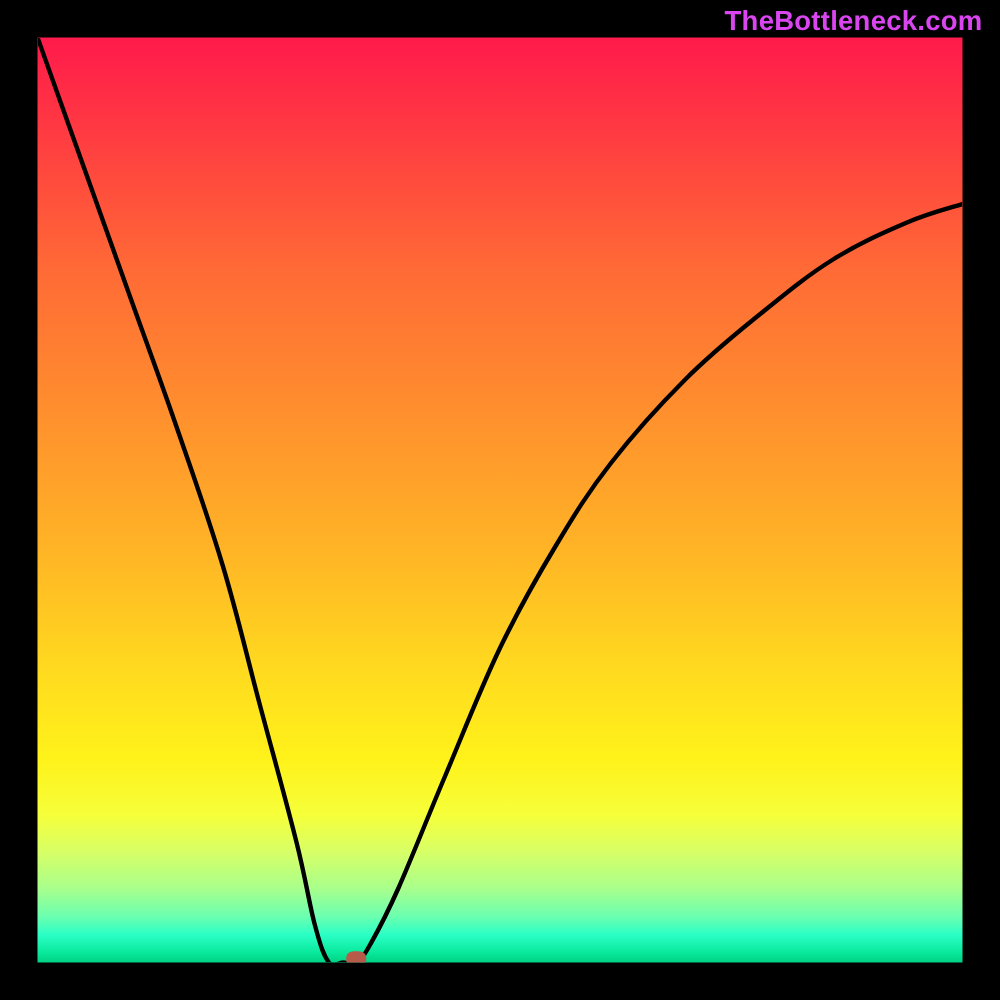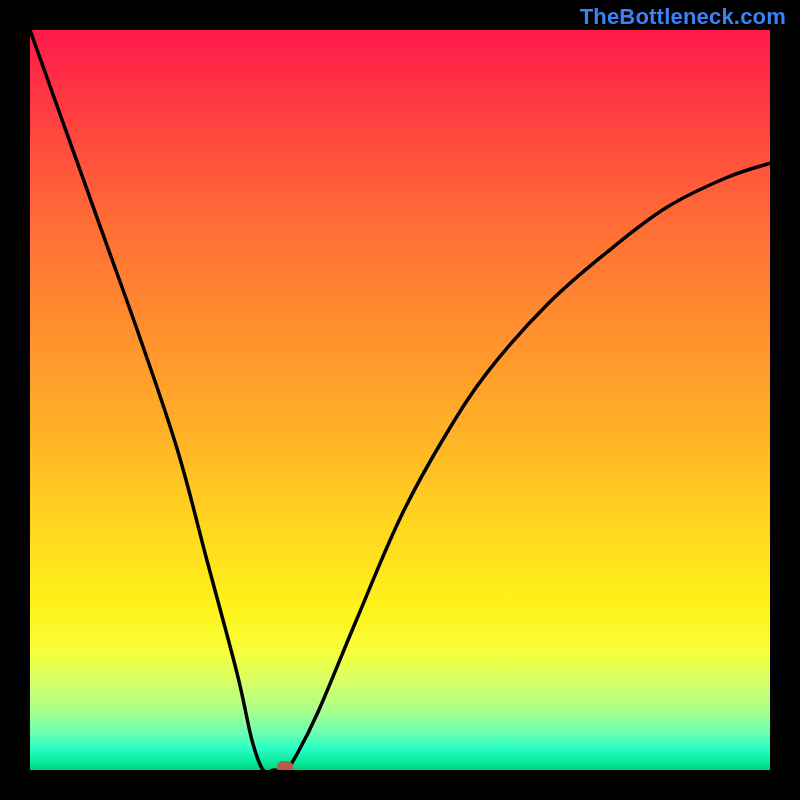--- a/index.html
+++ b/index.html
@@ -14,21 +14,21 @@
   .frame {
     position: relative;
     width: 800px;
     height: 800px;
     background: #000;
   }
   .watermark {
     position: absolute;
     top: 4px;
     right: 14px;
-    color: #3b82f6;
+    color: #d946ef;
     font-size: 22px;
     font-weight: 600;
     letter-spacing: 0.2px;
     z-index: 5;
     user-select: none;
   }
   .plot-area {
     position: absolute;
     left: 30px;
     top: 30px;

